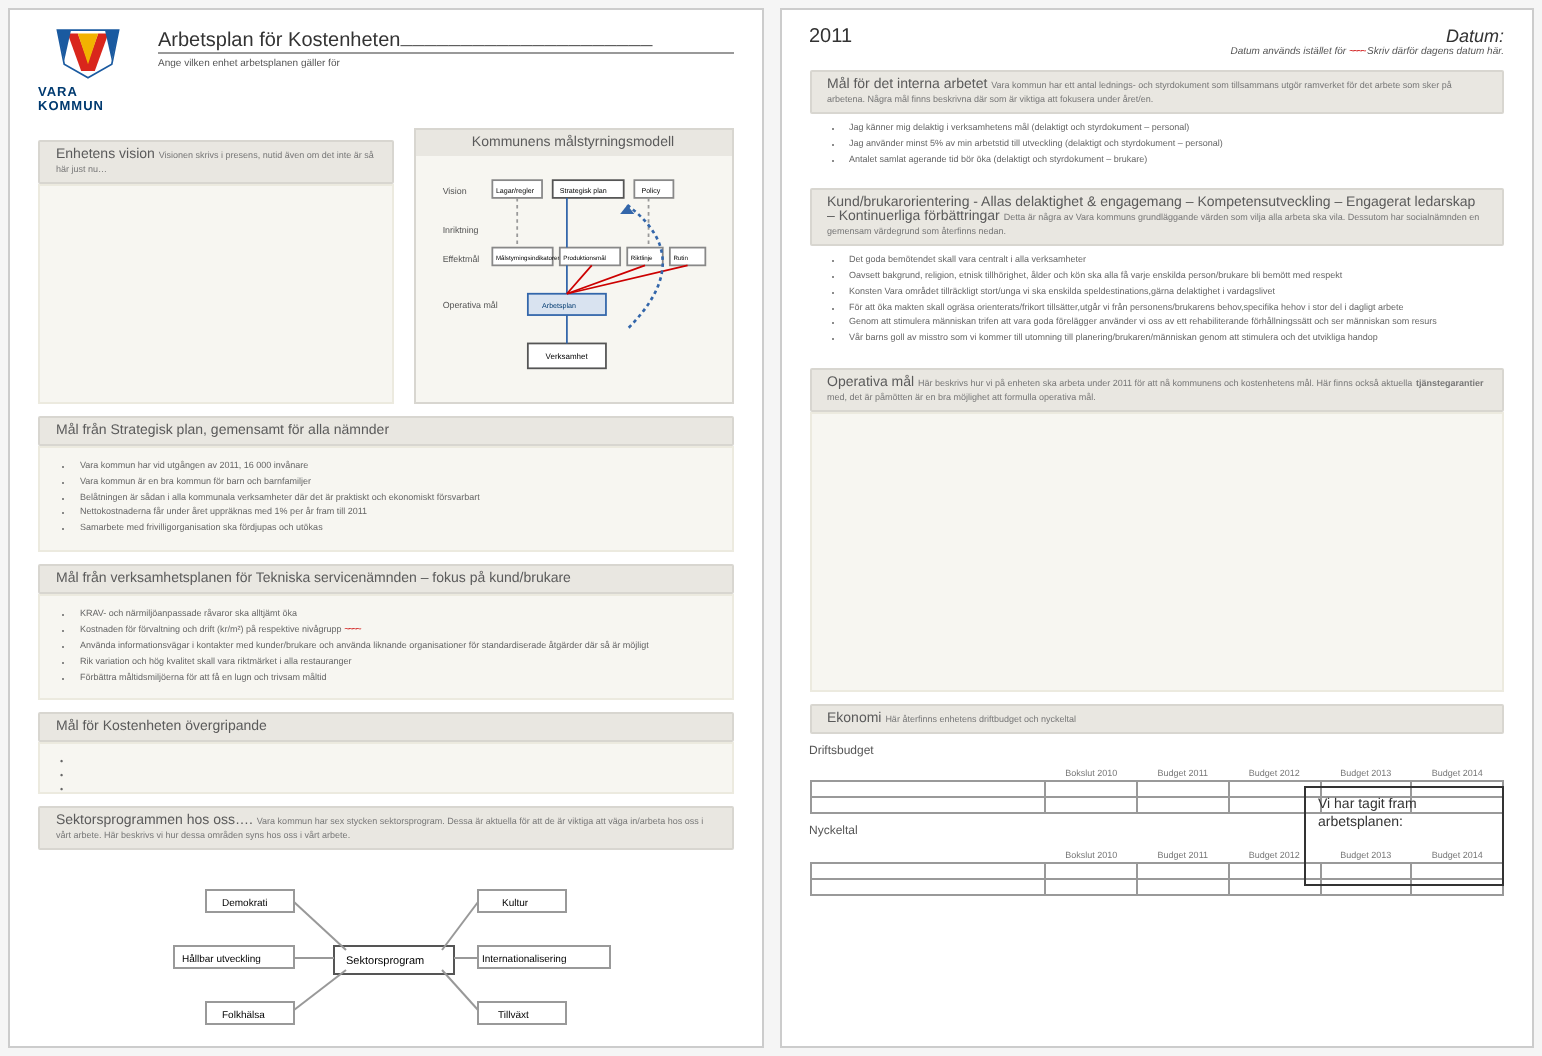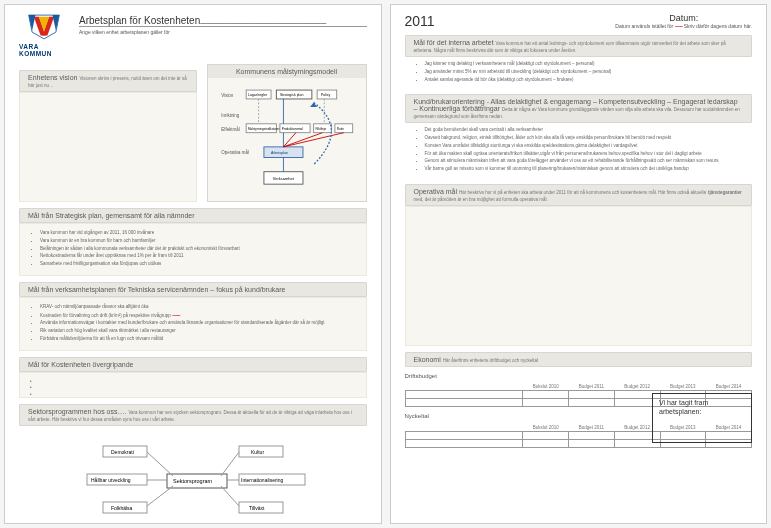--- a/index.html
+++ b/index.html
@@ -64,22 +64,22 @@
     padding: 3px 4px;
     color: #5a5a5a;
   }
   .model-body { padding: 6px 8px; height: 120px; position: relative; }
   .model-body svg { width: 100%; height: 100%; }
   .sektor-diagram { display: flex; justify-content: center; margin-top: 14px; }
   .sektor-diagram svg { width: 260px; height: 80px; }
   .red-squiggle { color: #c00; font-size: 5px; letter-spacing: -1px; }
   
   .right-header { display: flex; justify-content: space-between; margin-bottom: 6px; }
-  .year { font-size: 14px; font-weight: 500; }
-  .datum-block { text-align: center; font-size: 5px; color: #555; }
+  .year { font-size: 10px; font-weight: 500; }
+  .datum-block { text-align: right; font-size: 5px; color: #555; font-style: italic; }
   .datum-label { font-size: 9px; color: #333; display: block; }
   .right .section-bar, .right .section-body { margin-left: 0; }
   .small-gray { color: #777; font-size: 4.5px; }
   .inline-title { font-weight: 500; font-size: 7px; color: #5a5a5a; }
   .tablewrap { margin-top: 6px; }
   .tablewrap .tlabel { font-size: 6px; color: #555; margin-bottom: 4px; }
   table.econ {
     border-collapse: collapse;
     width: 100%;
     font-size: 4.5px;

